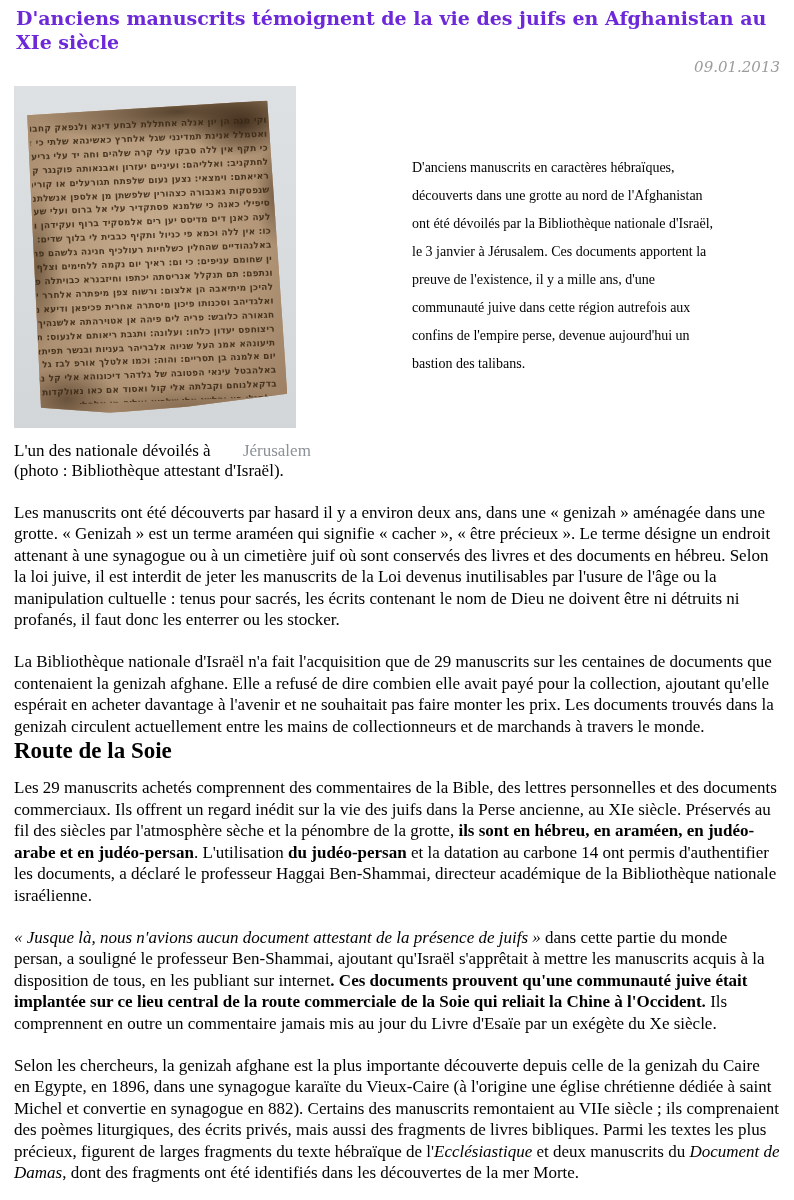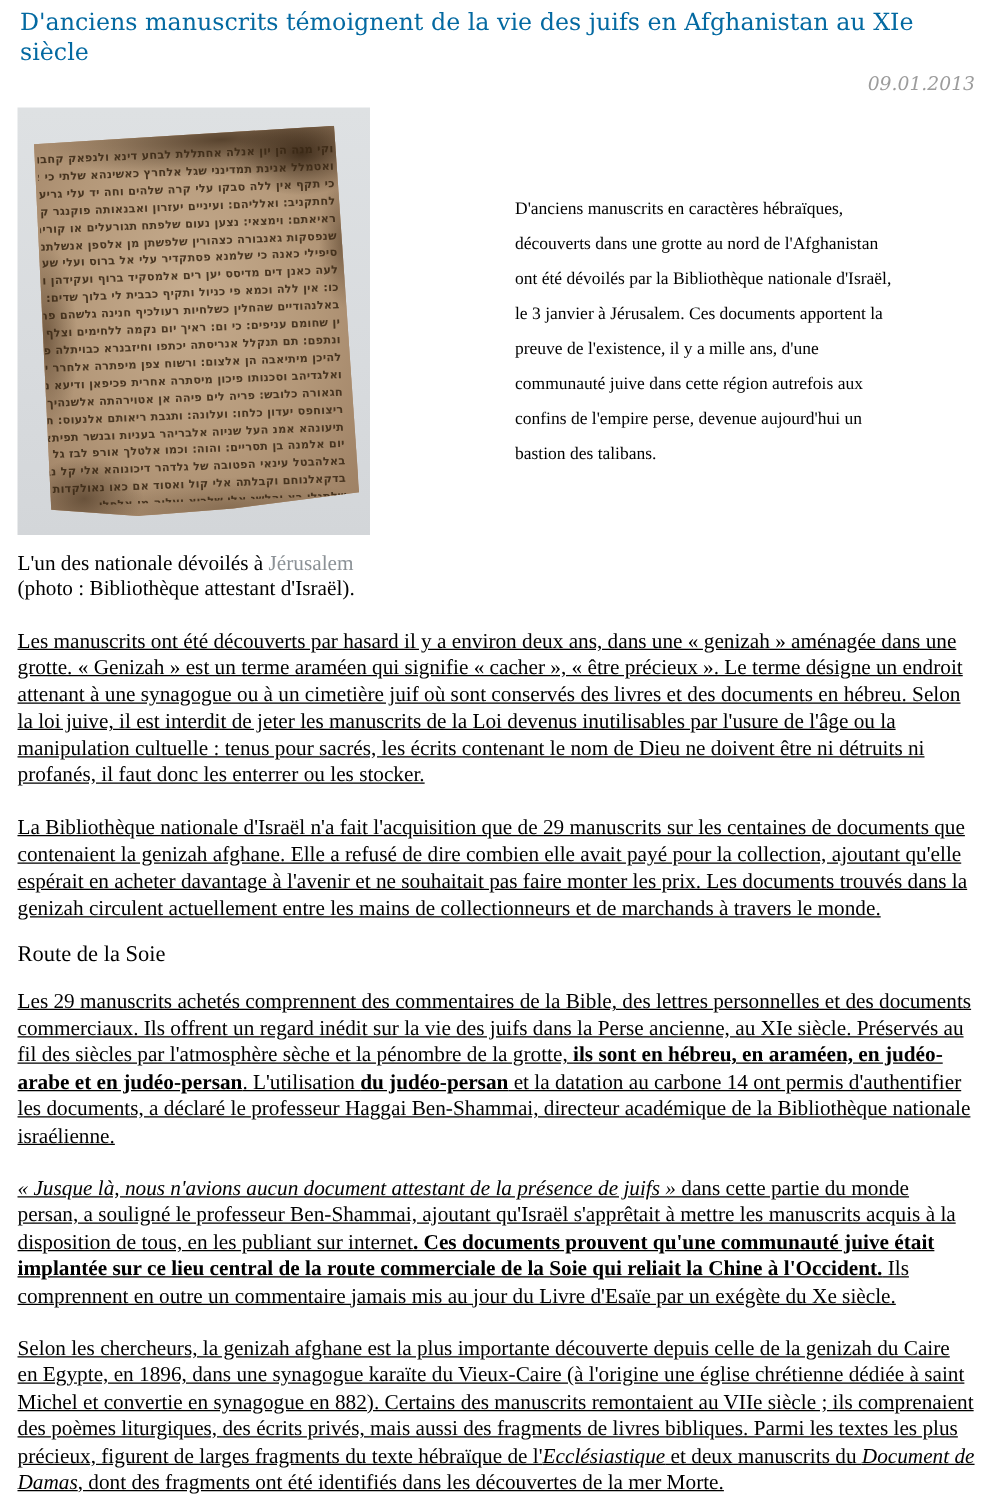--- a/index.html
+++ b/index.html
@@ -2,22 +2,22 @@
 <html lang="fr"><head>
 <meta charset="utf-8">
 <style>
   html, body { margin: 0; padding: 0; background: #ffffff; }
   body { width: 794px; font-family: "Liberation Serif", serif; color: #000; }
   .page { padding: 6px 14px 20px 14px; }
 
   
   .title {
     font-family: "DejaVu Serif", serif;
-    font-size: 19px; line-height: 24px; font-weight: 400;
-    color: #0369a1; margin: 0 0 4px 2px;
+    font-size: 19px; line-height: 24px; font-weight: 700;
+    color: #6d28d9; margin: 0 0 4px 2px;
   }
   .date {
     font-family: "DejaVu Serif", serif; font-style: italic;
     font-size: 15px; color: #9c9c9c; margin: 2px 0 10px 2px; text-align: right;
   }
 
   
   .media-row { display: flex; align-items: flex-start; }
   .photo-col { margin: 0; flex: 0 0 282px; }
   .photo {
@@ -53,27 +53,27 @@
     color: #3a2815; opacity: .88;
   }
 
   .intro {
     width: 310px; margin: 68px 0 0 116px;
     font-size: 14px; line-height: 28px;
   }
 
   
   .caption { margin: 13px 0 0 0; font-size: 17px; line-height: 20px; }
-  .caption a { color: #8b9196; text-decoration: none; cursor: pointer; }
+  .caption a { color: #8b9196; text-decoration: none; cursor: pointer; margin-left: 28px; }
 
   
-  .para { font-size: 17px; line-height: 21.4px; margin: 21px 0 0 0; text-decoration: underline; }
+  .para { font-size: 17px; line-height: 21.4px; margin: 21px 0 0 0; }
   .section-heading {
-    font-size: 18px; line-height: 21.4px; font-weight: 400;
-    margin: 16px 0 0 0;
+    font-size: 23px; line-height: 21.4px; font-weight: 700;
+    margin: 3px 0 0 0;
   }
   .section-heading + .para { margin-top: 16px; }
 </style>
 </head>
 <body>
 
 <div class="page">
 
   <h1 class="title">D'anciens manuscrits témoignent de la vie des juifs en Afghanistan au XIe siècle</h1>
   <div class="date">09.01.2013</div>

